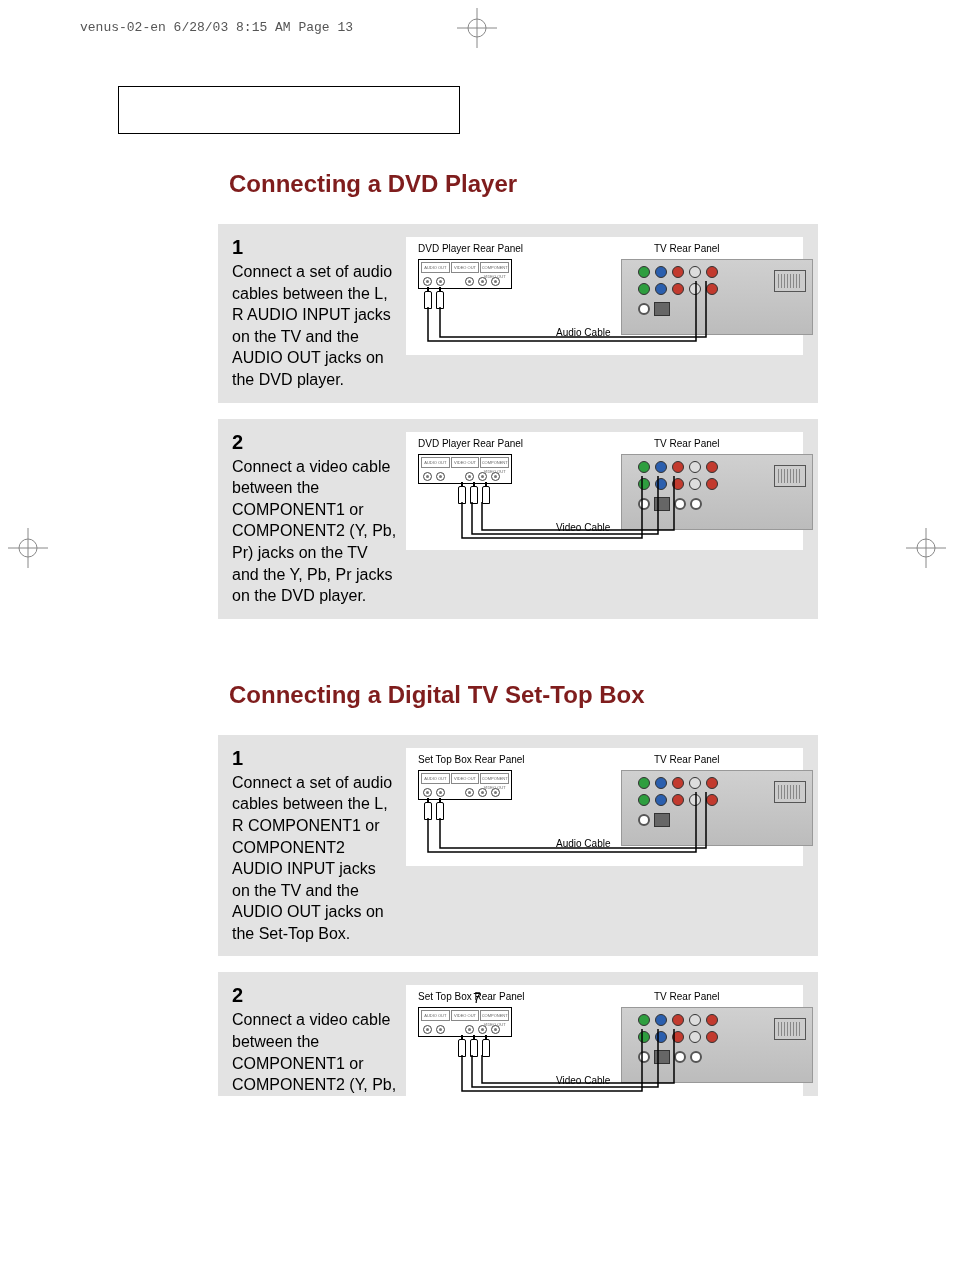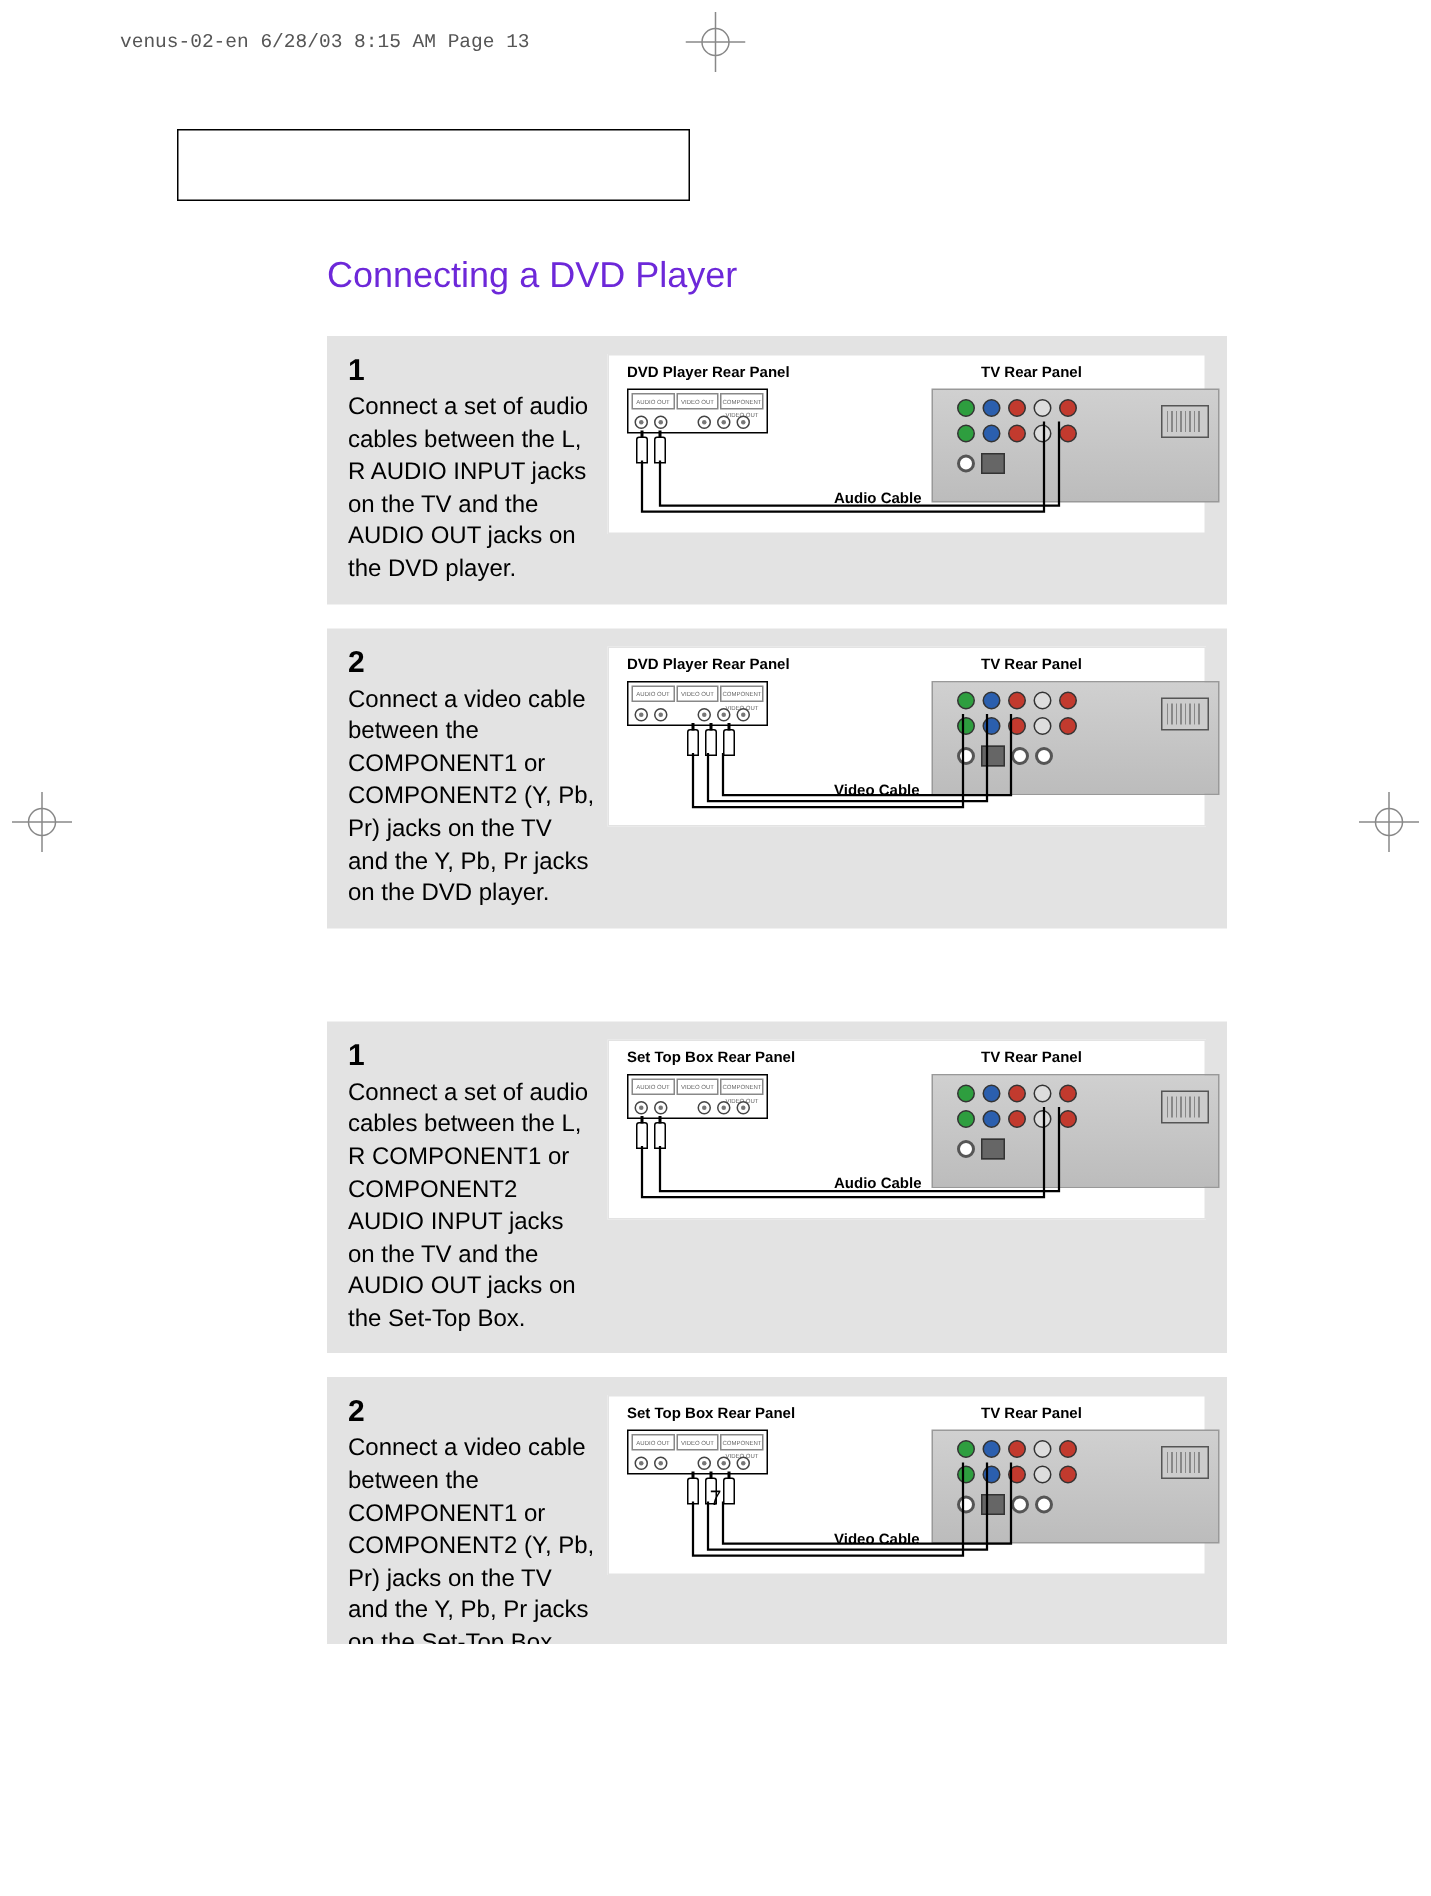--- a/index.html
+++ b/index.html
@@ -5,27 +5,27 @@
   html,body{margin:0;padding:0;background:#fff;font-family:Helvetica,Arial,sans-serif;color:#000}
   .page{width:954px;height:1096px;position:relative;box-sizing:border-box}
   .slug{position:absolute;left:80px;top:20px;font-family:"Courier New",monospace;font-size:13px;color:#555}
   .crop-top{position:absolute;left:50%;top:8px;transform:translateX(-50%)}
   .crop-bottom{position:absolute;left:50%;bottom:8px;transform:translateX(-50%)}
   .crop-left{position:absolute;left:8px;top:50%;transform:translateY(-50%)}
   .crop-right{position:absolute;right:8px;top:50%;transform:translateY(-50%)}
   .cropmark svg{display:block}
   .title-box{position:absolute;left:118px;top:86px;width:340px;height:46px;border:1px solid #000;border-bottom:1.5px solid #000}
   .content{position:absolute;left:218px;top:170px;width:600px}
-  h2{font-size:24px;font-weight:normal;margin:0 0 26px 0;color:#6d28d9}
+  h2{font-size:24px;font-weight:bold;margin:0 0 26px 11px;color:#7f1d1d}
   .step-panel{background:#e3e3e3;padding:12px 14px 12px 14px;margin-bottom:16px;display:flex}
   .step-text{width:165px;padding-right:8px}
   .step-num{font-size:20px;font-weight:bold;margin:0 0 2px 0}
   .step-body{font-size:16px;line-height:1.35;margin:0}
   .diagram{flex:1;background:#fff;border:1px solid #e3e3e3;box-sizing:border-box;position:relative;height:120px}
-  .dlabel{position:absolute;font-size:10px;font-weight:bold;color:#000}
+  .dlabel{position:absolute;font-size:10px;font-weight:normal;color:#000}
   .dlabel.left{left:12px;top:6px}
   .dlabel.right{left:248px;top:6px}
   .dlabel.cable{left:150px;top:90px}
 
   
   .source-box{position:absolute;left:12px;top:22px;width:92px;height:28px;border:1px solid #000;background:#fff}
   .source-box .smallports{position:absolute;top:2px;left:2px;right:2px;height:10px;display:flex;gap:1px}
   .source-box .smallports span{flex:1;border:0.5px solid #888;height:9px;font-size:4px;text-align:center;line-height:9px;color:#666}
   .source-box .jackrow{position:absolute;bottom:2px;left:4px;display:flex;gap:4px}
   .source-box .jackrow.second{bottom:2px;left:46px}
@@ -199,20 +199,21 @@
         <svg class="wires">
           <path d="M56 70 L56 106 L236 106 L236 44" fill="none" stroke="#000" stroke-width="1.5"></path>
           <path d="M66 70 L66 102 L252 102 L252 44" fill="none" stroke="#000" stroke-width="1.5"></path>
           <path d="M76 70 L76 98 L268 98 L268 44" fill="none" stroke="#000" stroke-width="1.5"></path>
         </svg>
       </div>
     </div>
 
     <div class="section-gap"></div>
 
+    <h2>Connecting a Digital TV Set-Top Box</h2>
 
     <div class="step-panel">
       <div class="step-text">
         <p class="step-num">1</p>
         <p class="step-body">Connect a set of audio cables between the L, R COMPONENT1 or COMPONENT2 AUDIO INPUT jacks on the TV and the AUDIO OUT jacks on the Set-Top Box.</p>
       </div>
       <div class="diagram">
         <span class="dlabel left">Set Top Box Rear Panel</span>
         <span class="dlabel right">TV Rear Panel</span>
         <span class="dlabel cable">Audio Cable</span>

